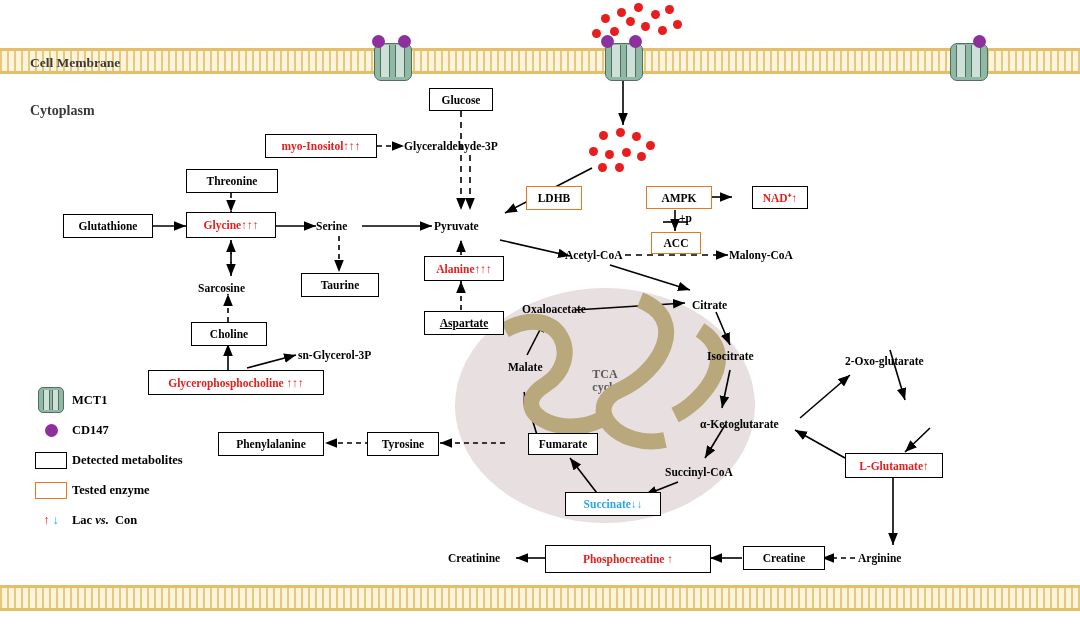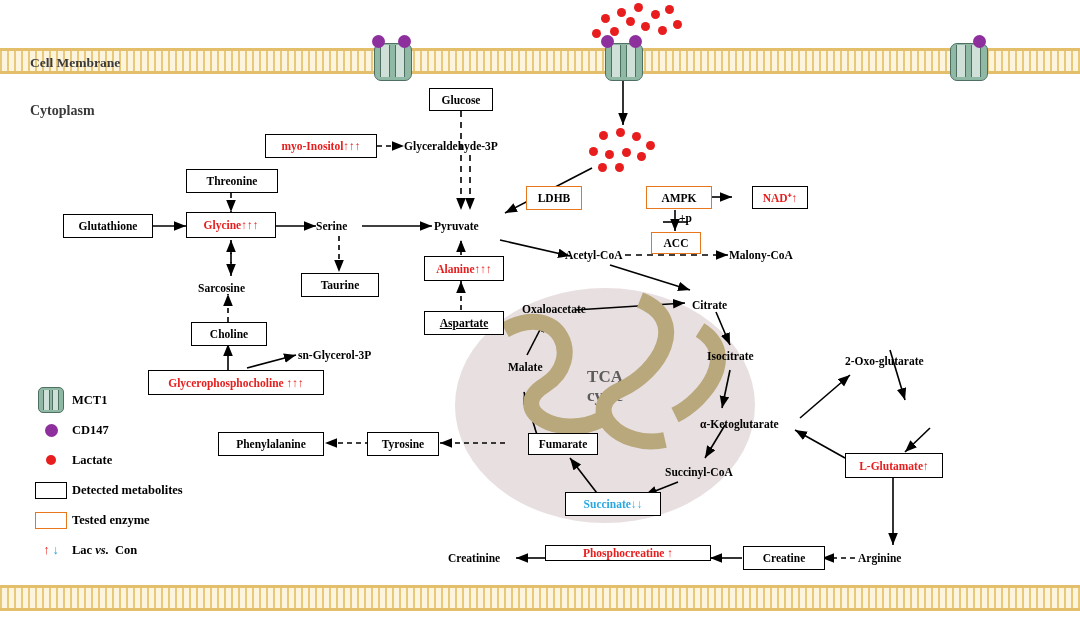--- a/index.html
+++ b/index.html
@@ -41,21 +41,21 @@
        white-space:nowrap;font-weight:bold;}
   .box.red{color:#e81d1d;}
   .box.enz{border:1.6px solid #e8761d;color:#000;}
   .plain{position:absolute;font-size:11.5px;color:#000;white-space:nowrap;font-weight:bold;}
   .tca-metab{position:absolute;font-size:11.5px;color:#000;white-space:nowrap;font-weight:bold;}
   .blue{color:#29a7e0;}
 
   
   .tcaBlob{position:absolute;left:455px;top:288px;width:300px;height:235px;
      background:#e8dfe0;border-radius:50%/50%;}
-  .tcaTitle{position:absolute;font-size:17px;font-weight:bold;color:#5b5b5b;
+  .tcaTitle{position:absolute;font-size:12px;font-weight:bold;color:#5b5b5b;
      text-align:center;line-height:1.1;}
 
   
   .legend{position:absolute;left:30px;top:385px;width:210px;font-size:12.5px;}
   .legend .row{display:flex;align-items:center;height:30px;}
   .legend .swatch{width:42px;display:flex;align-items:center;justify-content:center;}
   .legend .txt{font-weight:bold;color:#000;}
   .lg-box{width:30px;height:15px;border:1.6px solid #000;}
   .lg-box.orange{border-color:#e8761d;}
   .lg-dot{width:10px;height:10px;border-radius:50%;background:#e81d1d;}
@@ -268,21 +268,21 @@
   </div>
 
   <div class="box" style="left:367px;top:432px;width:72px;height:24px;">Tyrosine</div>
   <div class="box" style="left:218px;top:432px;width:106px;height:24px;">Phenylalanine</div>
 
   <div class="plain" style="left:845px;top:355px;">2-Oxo-glutarate</div>
   <div class="box red" style="left:845px;top:453px;width:98px;height:25px;">L-Glutamate↑</div>
 
   <div class="box" style="left:743px;top:546px;width:82px;height:24px;">Creatine</div>
   <div class="plain" style="left:858px;top:552px;">Arginine</div>
-  <div class="box red" style="left:545px;top:545px;width:166px;height:16px;text-align:center;">Phosphocreatine ↑</div>
+  <div class="box red" style="left:545px;top:545px;width:166px;height:28px;text-align:center;">Phosphocreatine ↑</div>
   <div class="plain" style="left:448px;top:552px;">Creatinine</div>
 
   <div class="legend">
 
     <div class="row">
       <div class="swatch">
         <div class="lg-mct">
             <div class="barrel"></div>
             <div class="s1"></div>
             <div class="s2"></div>
@@ -291,26 +291,20 @@
       <div class="txt">MCT1</div>
     </div>
 
     <div class="row">
       <div class="swatch">
           <div class="lg-cd"></div>
         </div>
       <div class="txt">CD147</div>
     </div>
 
-    <div class="row">
-      <div class="swatch">
-          <div class="lg-dot"></div>
-        </div>
-      <div class="txt">Lactate</div>
-    </div>
 
     <div class="row">
       <div class="swatch">
           <div class="lg-box"></div>
         </div>
       <div class="txt">Detected metabolites</div>
     </div>
 
     <div class="row">
       <div class="swatch">

